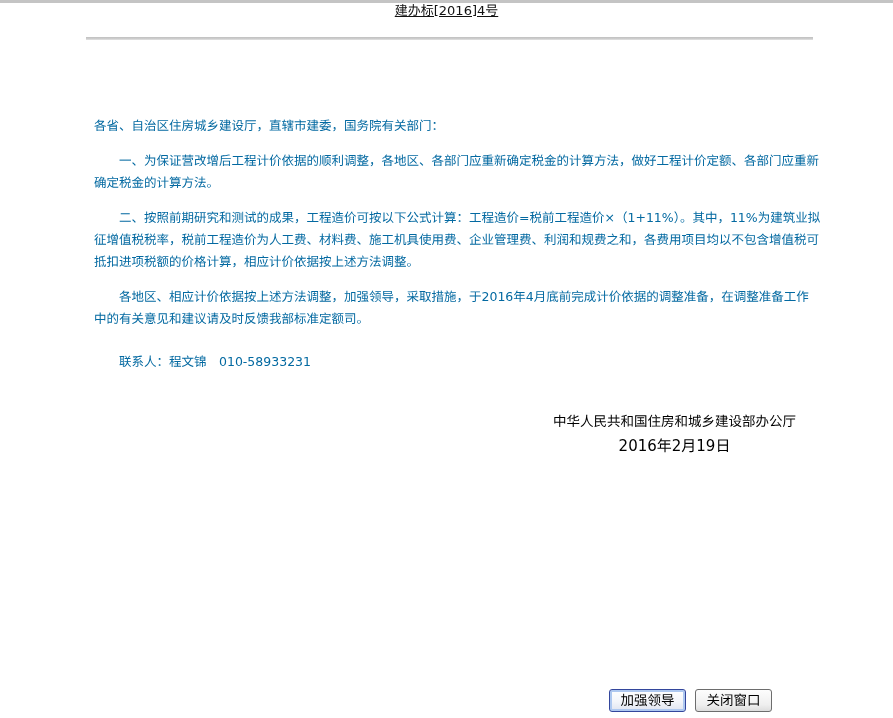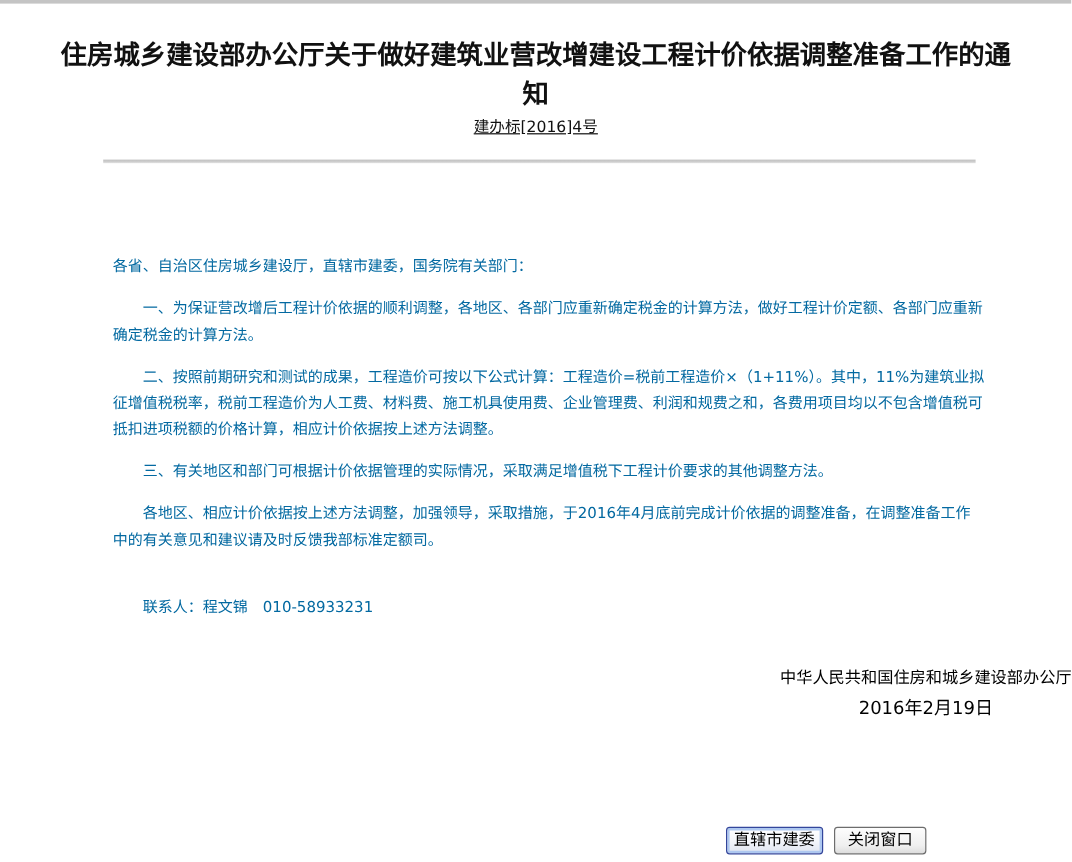--- a/index.html
+++ b/index.html
@@ -54,25 +54,26 @@
     line-height: 22px;
     color: #0369a1;
   }
   .content p {
     margin: 0 0 13px 0;
   }
   .content p.indent {
     text-indent: 2em;
   }
   .content p.contact {
-    margin-top: 34px;
+    margin-top: 21px;
     margin-bottom: 0;
   }
   .signature-wrap {
     margin-top: 37px;
+    padding-right: 97px;
     text-align: right;
   }
   .signature-inner {
     display: inline-block;
     text-align: center;
   }
   .sig-org {
     font-size: 13.5px;
     line-height: 22px;
   }
@@ -108,39 +109,37 @@
     border: 1px solid #6d6d6d;
     background: linear-gradient(180deg, #fdfdfd 0%, #efefef 70%, #dddddd 100%);
   }
 </style>
 </head>
 <body>
 
 <div class="page">
   <div class="top-strip"></div>
 
-  <div class="doc-title">住房城乡建设部办公厅关于做好建筑业营改增建设工程计价依据调整准备工作的通知</div>
 
   <div class="doc-number">建办标[2016]4号</div>
 
   <div class="divider"></div>
 
   <div class="content">
     <p>各省、自治区住房城乡建设厅，直辖市建委，国务院有关部门：</p>
     <p class="indent">一、为保证营改增后工程计价依据的顺利调整，各地区、各部门应重新确定税金的计算方法，做好工程计价定额、各部门应重新确定税金的计算方法。</p>
     <p class="indent">二、按照前期研究和测试的成果，工程造价可按以下公式计算：工程造价=税前工程造价×（1+11%）。其中，11%为建筑业拟征增值税税率，税前工程造价为人工费、材料费、施工机具使用费、企业管理费、利润和规费之和，各费用项目均以不包含增值税可抵扣进项税额的价格计算，相应计价依据按上述方法调整。</p>
-    <p class="indent">三、有关地区和部门可根据计价依据管理的实际情况，采取满足增值税下工程计价要求的其他调整方法。</p>
     <p class="indent">各地区、相应计价依据按上述方法调整，加强领导，采取措施，于2016年4月底前完成计价依据的调整准备，在调整准备工作中的有关意见和建议请及时反馈我部标准定额司。</p>
     <p class="indent contact">联系人：程文锦　010-58933231</p>
   </div>
 
   <div class="signature-wrap">
     <div class="signature-inner">
       <div class="sig-org">中华人民共和国住房和城乡建设部办公厅</div>
       <div class="sig-date">2016年2月19日</div>
     </div>
   </div>
 
   <div class="button-bar">
-    <button class="xp-button focused">直辖市建委</button>
+    <button class="xp-button focused">加强领导</button>
     <button class="xp-button plain">关闭窗口</button>
   </div>
 </div>
 
 </body></html>

